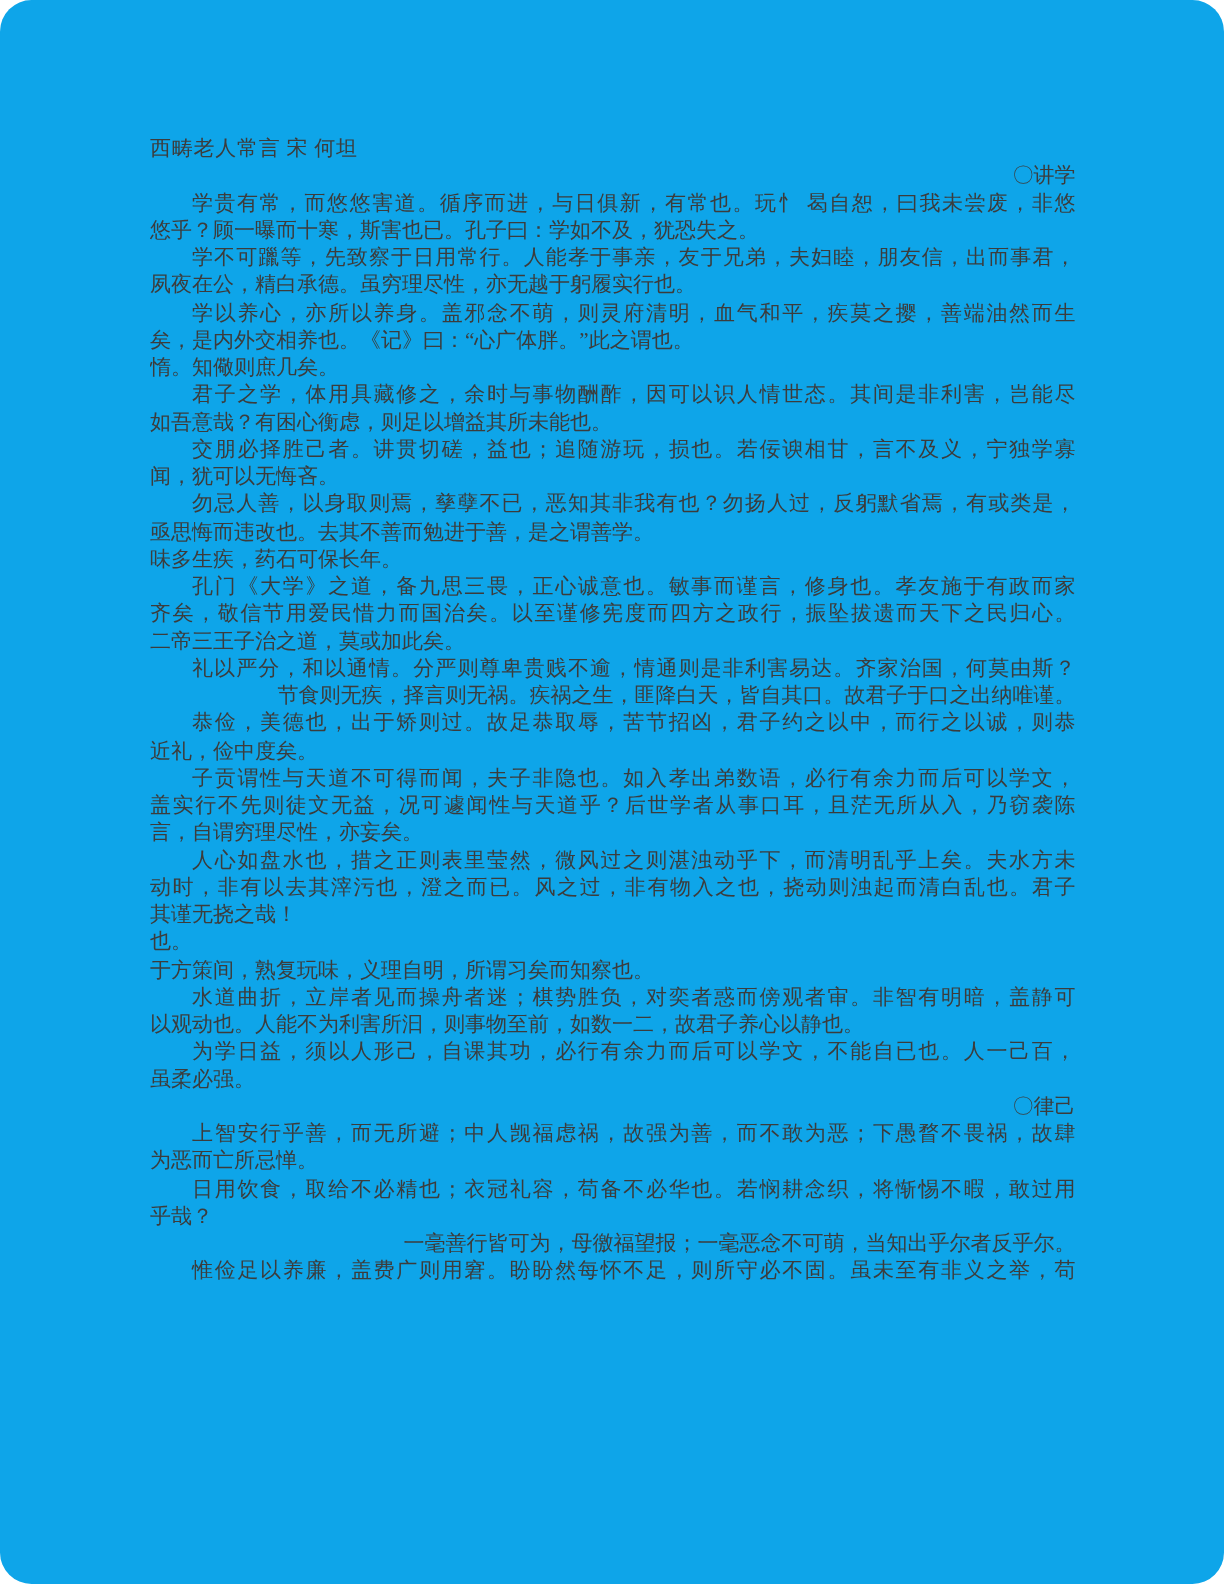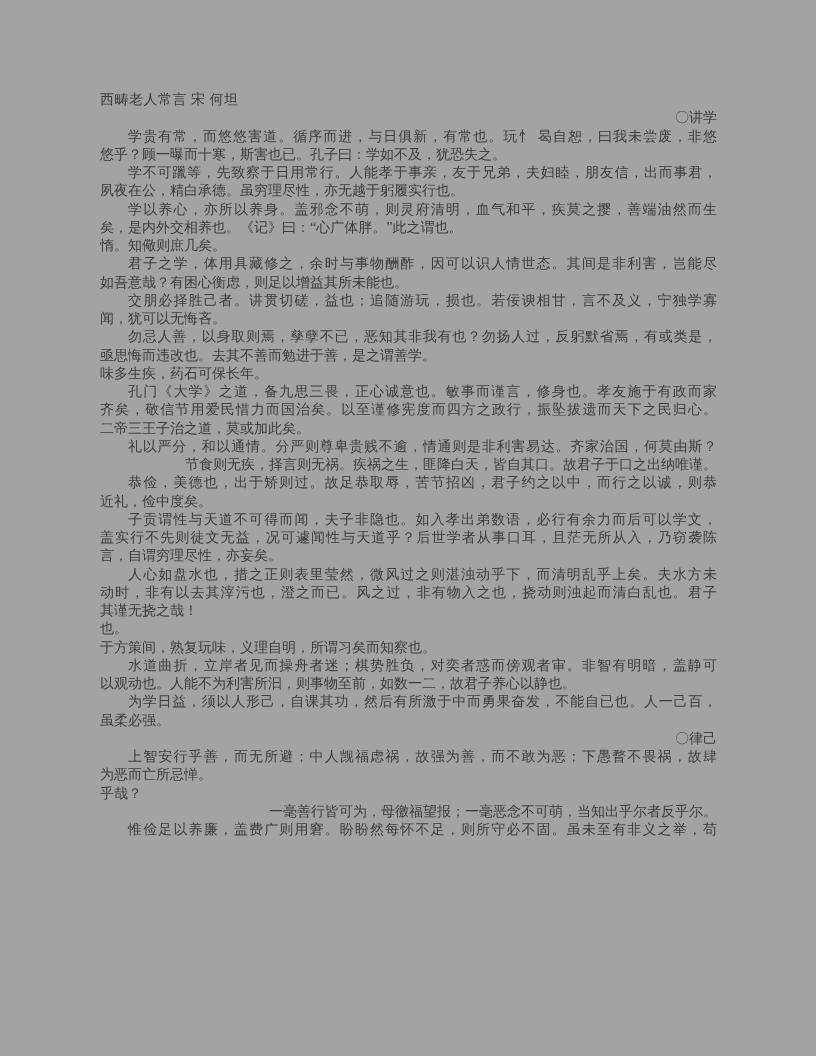--- a/index.html
+++ b/index.html
@@ -4,22 +4,23 @@
 <style>
   html, body {
     margin: 0;
     padding: 0;
     background: #ffffff;
   }
   .page {
     position: relative;
     width: 816px;
     height: 1056px;
-    background: #a3a3a3;
+    background: #0ea5e9;
     overflow: hidden;
+    border-radius: 21px;
   }
   .text-block {
     position: absolute;
     left: 100px;
     top: 91px;
     width: 617px;
     font-family: "Liberation Serif", "DejaVu Serif", serif;
     font-size: 14px;
     line-height: 18.25px;
     color: #3c3c3c;
@@ -73,22 +74,23 @@
       <div class="line indent justify">子贡谓性与天道不可得而闻，夫子非隐也。如入孝出弟数语，必行有余力而后可以学文，</div>
       <div class="line justify">盖实行不先则徒文无益，况可遽闻性与天道乎？后世学者从事口耳，且茫无所从入，乃窃袭陈</div>
       <div class="line">言，自谓穷理尽性，亦妄矣。</div>
       <div class="line indent justify">人心如盘水也，措之正则表里莹然，微风过之则湛浊动乎下，而清明乱乎上矣。夫水方未</div>
       <div class="line justify">动时，非有以去其滓污也，澄之而已。风之过，非有物入之也，挠动则浊起而清白乱也。君子</div>
       <div class="line">其谨无挠之哉！</div>
       <div class="line">也。</div>
       <div class="line">于方策间，熟复玩味，义理自明，所谓习矣而知察也。</div>
       <div class="line indent justify">水道曲折，立岸者见而操舟者迷；棋势胜负，对奕者惑而傍观者审。非智有明暗，盖静可</div>
       <div class="line">以观动也。人能不为利害所汩，则事物至前，如数一二，故君子养心以静也。</div>
-      <div class="line indent justify">为学日益，须以人形己，自课其功，然后有所激于中而勇果奋发，不能自已也。人一己百，</div>
+      <div class="line indent justify">为学日益，须以人形己，自课其功，必行有余力而后可以学文，不能自已也。人一己百，</div>
       <div class="line">虽柔必强。</div>
       <div class="line indent">〇律己</div>
       <div class="line indent justify">上智安行乎善，而无所避；中人觊福虑祸，故强为善，而不敢为恶；下愚瞀不畏祸，故肆</div>
       <div class="line">为恶而亡所忌惮。</div>
+      <div class="line indent justify">日用饮食，取给不必精也；衣冠礼容，苟备不必华也。若悯耕念织，将惭惕不暇，敢过用</div>
       <div class="line">乎哉？</div>
       <div class="line indent">一毫善行皆可为，母徼福望报；一毫恶念不可萌，当知出乎尔者反乎尔。</div>
       <div class="line indent justify">惟俭足以养廉，盖费广则用窘。盼盼然每怀不足，则所守必不固。虽未至有非义之举，苟</div>
     </div>
 </div>
 
 </body></html>

